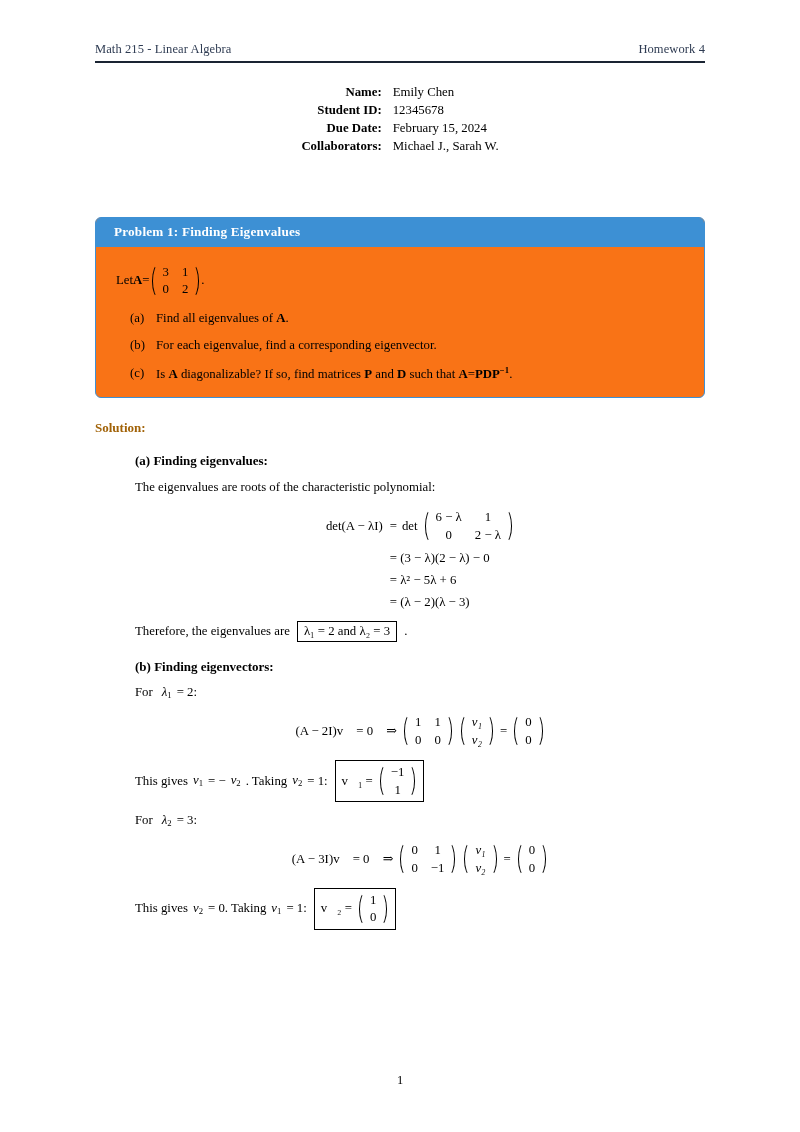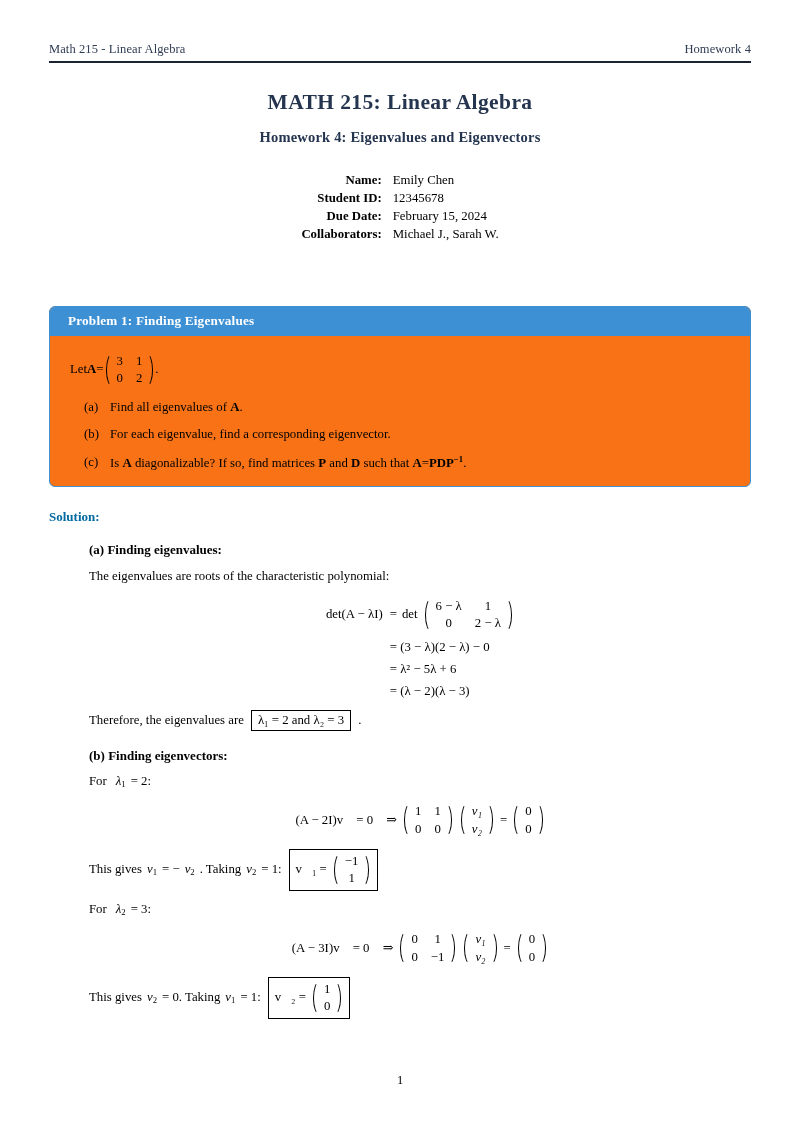--- a/index.html
+++ b/index.html
@@ -13,21 +13,21 @@
     font-family: "Liberation Serif", "DejaVu Serif", serif;
     color: #000000;
     position: relative;
     overflow: hidden;
   }
   .page {
     position: relative;
     width: 800px;
     height: 1132px;
     box-sizing: border-box;
-    padding: 0 49px;
+    padding: 0 95px;
   }
 
   
   .run-header {
     position: relative;
     display: flex;
     justify-content: space-between;
     align-items: flex-end;
     padding-top: 42px;
     color: #2e3b52;
@@ -125,21 +125,21 @@
   .enum li .marker {
     width: 26px;
     flex: 0 0 26px;
   }
   .enum li .itemtext {
     flex: 1;
   }
 
   
   .solution-label {
-    color: #0369a1;
+    color: #a16207;
     font-weight: bold;
     font-size: 13px;
     margin-top: 22px;
   }
   .sol-body {
     padding-left: 40px;
     font-size: 12.8px;
   }
   .part-head {
     font-weight: bold;
@@ -270,24 +270,20 @@
 <body>
 
 <div class="page">
 
   <div class="run-header">
     <span>Math 215 - Linear Algebra</span>
     <span>Homework 4</span>
     <div class="run-header-rule"></div>
   </div>
 
-  <div class="title-block">
-    <div class="doc-title">MATH 215: Linear Algebra</div>
-    <div class="doc-subtitle">Homework 4: Eigenvalues and Eigenvectors</div>
-  </div>
 
   <table class="meta-table">
     <tbody>
         <tr>
       <td class="meta-label">Name:</td>
       <td class="meta-value">Emily Chen</td>
     </tr>
     <tr>
       <td class="meta-label">Student ID:</td>
       <td class="meta-value">12345678</td>

